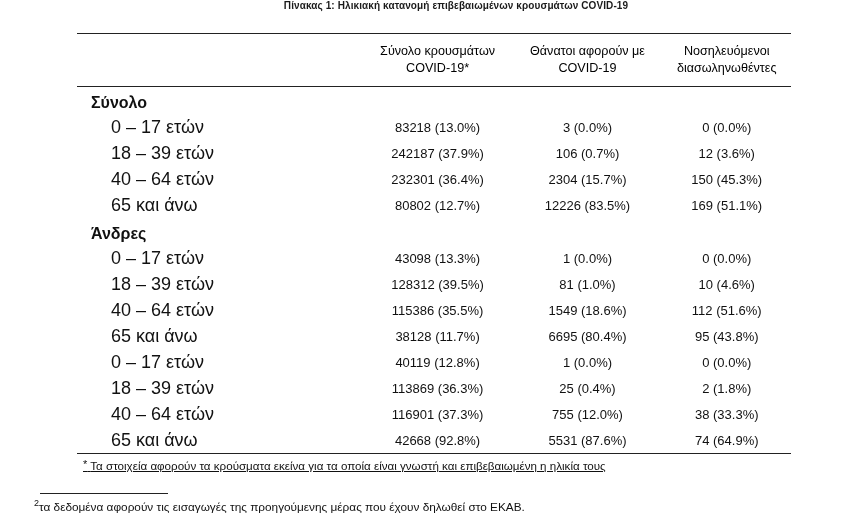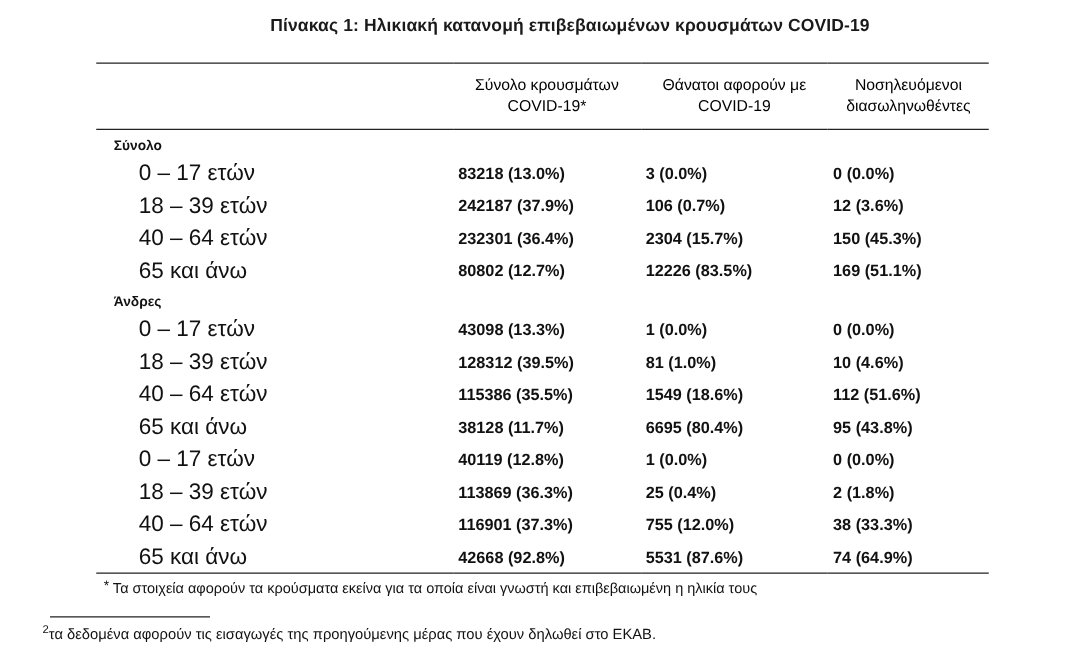--- a/index.html
+++ b/index.html
@@ -15,24 +15,24 @@
     overflow: hidden;
   }
   .page {
     position: relative;
     width: 868px;
     height: 520px;
     box-sizing: border-box;
   }
   .title {
     text-align: center;
-    font-size: 14px;
+    font-size: 10px;
     font-weight: 700;
     color: #1a1a1a;
-    padding-top: 12px;
+    padding-top: 0;
     letter-spacing: 0.1px;
     margin-left: 44px;
   }
   .table-wrap {
     margin: 22px auto 0 auto;
     width: 714px;
   }
   table.main {
     width: 100%;
     border-collapse: collapse;
@@ -73,50 +73,51 @@
     padding: 9px 4px 9px 4px;
     line-height: 1.35;
     color: #000000;
   }
   th.blank {
     padding: 9px 4px;
   }
 
   td.group {
     font-weight: 700;
-    font-size: 11px;
+    font-size: 16px;
     text-align: left;
     padding: 7px 0 2px 14px;
     color: #111;
   }
   td.rowlabel {
     text-align: left;
     padding: 2px 0 2px 34px;
     font-size: 18px;
     color: #111;
     white-space: nowrap;
   }
   td.num {
+    text-align: center;
     padding: 2px 4px;
     font-size: 13px;
     color: #111;
     white-space: nowrap;
-    font-weight: bold;
   }
   tr.data td {
     padding-top: 2.5px;
     padding-bottom: 2.5px;
   }
   .footnote {
     width: 714px;
     margin: 5px auto 0 auto;
     font-size: 11.6px;
     color: #111;
     padding-left: 6px;
     box-sizing: border-box;
+    text-decoration: underline;
   }
   .footnote .star {
     font-size: 11px;
     vertical-align: top;
     line-height: 1;
   }
   .bottom-note {
     position: absolute;
     left: 16px;
     bottom: 6px;

